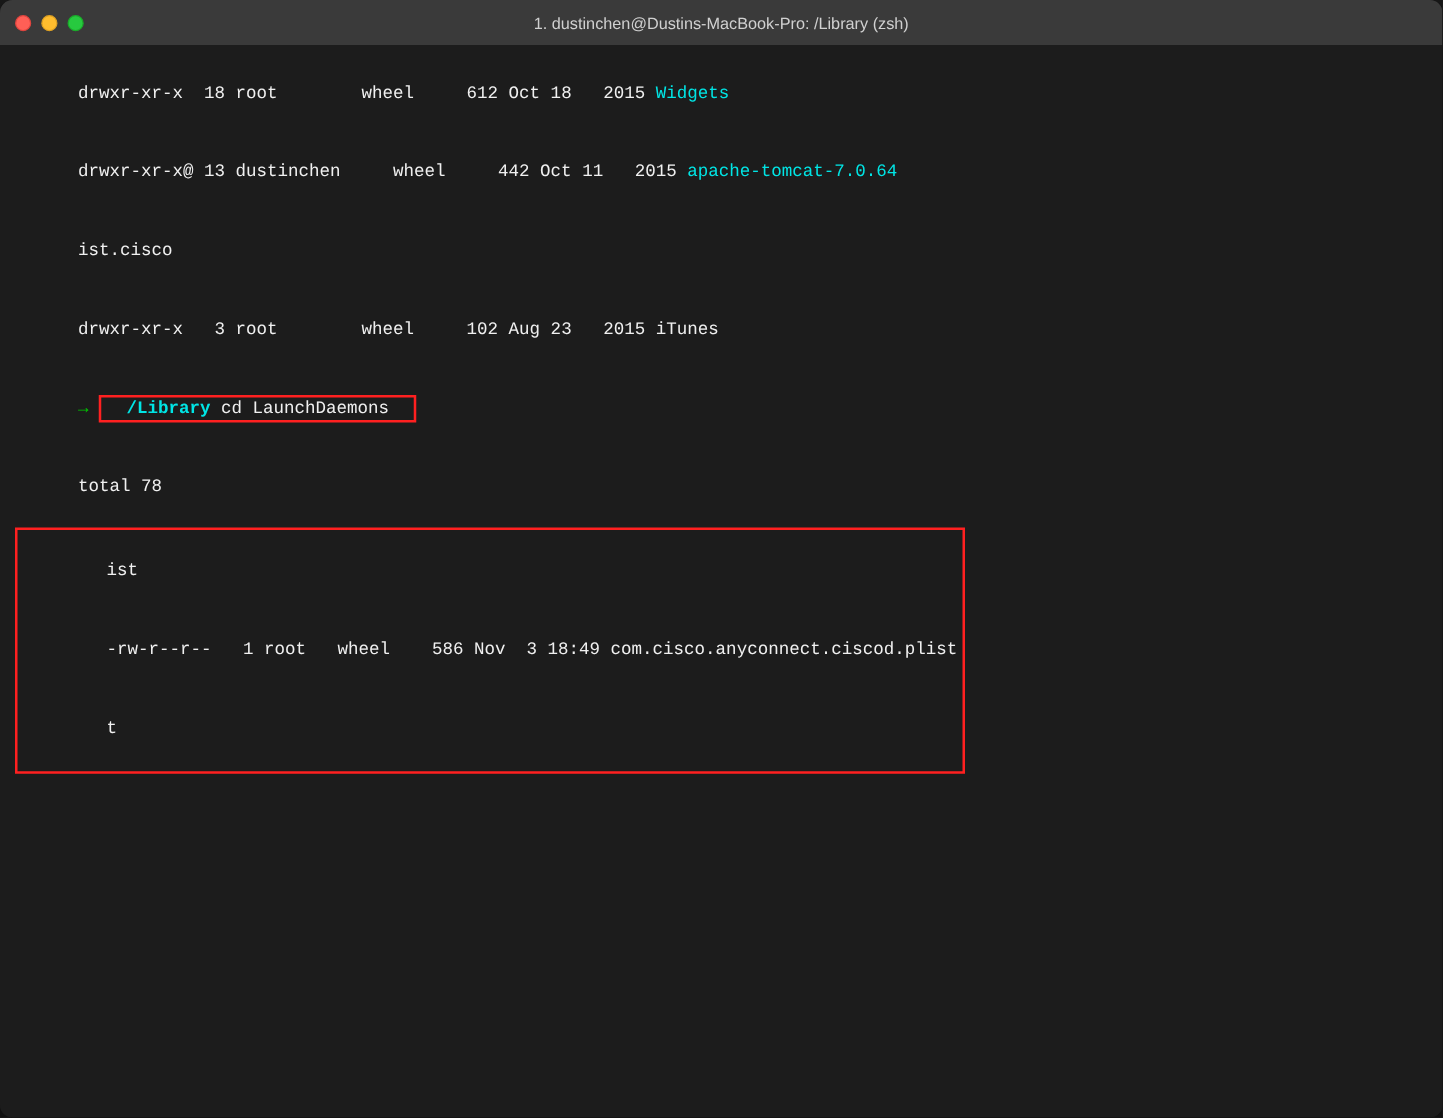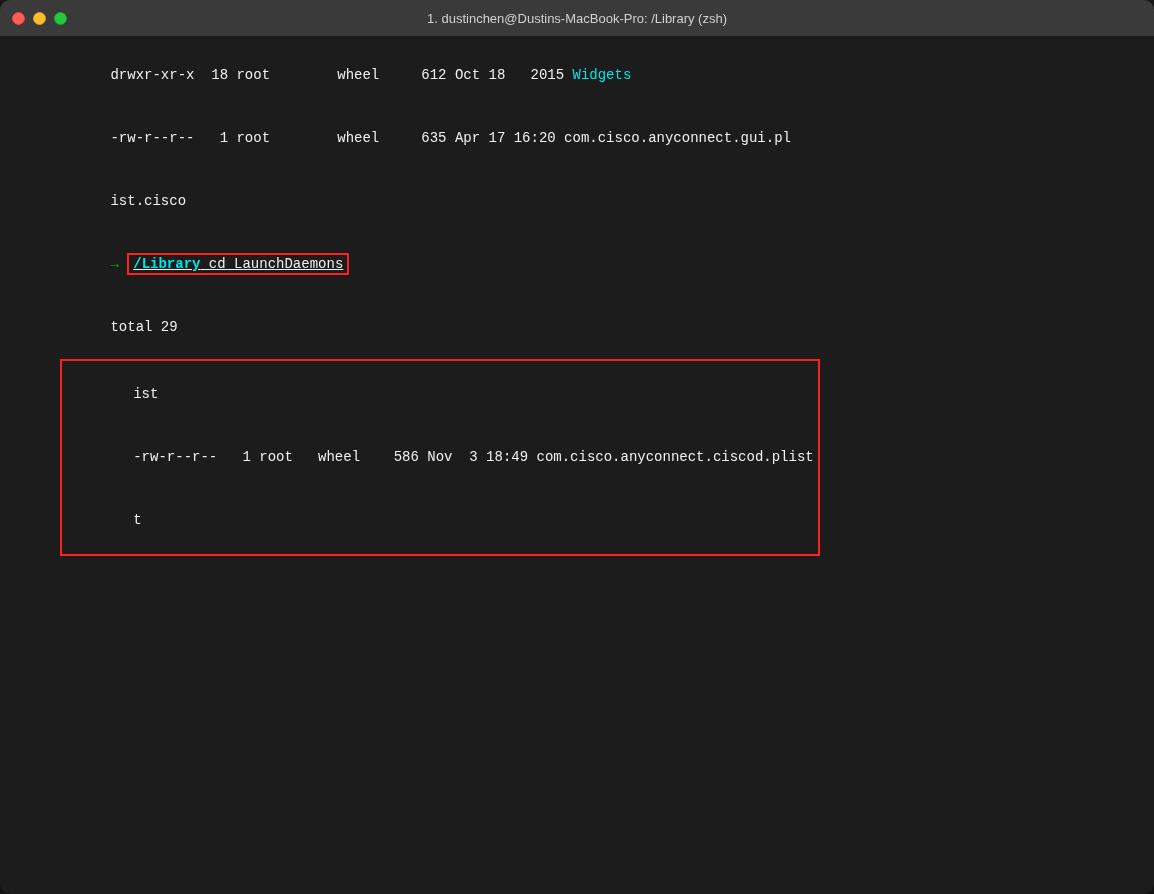--- a/index.html
+++ b/index.html
@@ -52,21 +52,20 @@
     }
     .terminal-body {
       flex: 1;
       background: #1c1c1c;
       padding: 8px 12px;
       overflow: hidden;
       position: relative;
       font-size: 14px;
       line-height: 1.5;
       color: #f0f0f0;
-      margin-left: 48px;
     }
     .line {
       white-space: pre-wrap;
       word-break: break-all;
     }
     .cyan { color: #00e5e5; }
     .white { color: #f0f0f0; }
     .prompt-arrow {
       color: #00c800;
       font-weight: bold;
@@ -89,43 +88,46 @@
     <span class="title-text">1. dustinchen@Dustins-MacBook-Pro: /Library (zsh)</span>
   </div>
   <div class="terminal-body">
 
     
     <div class="line">
       <span class="white">drwxr-xr-x&nbsp;&nbsp;18 root&nbsp;&nbsp;&nbsp;&nbsp;&nbsp;&nbsp;&nbsp;&nbsp;</span><span class="white">wheel</span><span class="white">&nbsp;&nbsp;&nbsp;&nbsp;&nbsp;612 Oct 18&nbsp;&nbsp;&nbsp;2015 </span><span class="cyan">Widgets</span>
     </div>
 
     
-
-    
-
-    
     <div class="line">
-      <span class="white">-rw-r--r--&nbsp;&nbsp;&nbsp;1 root&nbsp;&nbsp;&nbsp;&nbsp;&nbsp;&nbsp;&nbsp;&nbsp;</span><span class="white">wheel</span><span class="white">&nbsp;&nbsp;&nbsp;&nbsp;&nbsp;635 Apr 17&nbsp;16:20 com.cisco.anyconnect.gui.pl</span>
-    </div>
-    <div class="line">
-      <span class="white">ist.cisco</span>
+      <span class="white">drwxr-xr-x@&nbsp;13 dustinchen&nbsp;&nbsp;&nbsp;&nbsp;&nbsp;</span><span class="white">wheel</span><span class="white">&nbsp;&nbsp;&nbsp;&nbsp;&nbsp;442 Oct 11&nbsp;&nbsp;&nbsp;2015 </span><span class="cyan">apache-tomcat-7.0.64</span>
     </div>
 
     
 
     
     <div class="line">
-      <span class="prompt-arrow">→ </span><span style="border:2.5px solid #ff2020; display:inline; padding:1px 4px;text-decoration:underline;"><span class="prompt-dir">/Library</span><span class="white"> cd LaunchDaemons</span></span>
+      <span class="white">ist.cisco</span>
+    </div>
+
+    
+    <div class="line">
+      <span class="white">drwxr-xr-x&nbsp;&nbsp;&nbsp;3 root&nbsp;&nbsp;&nbsp;&nbsp;&nbsp;&nbsp;&nbsp;&nbsp;</span><span class="white">wheel</span><span class="white">&nbsp;&nbsp;&nbsp;&nbsp;&nbsp;102 Aug 23&nbsp;&nbsp;&nbsp;2015 iTunes</span>
+    </div>
+
+    
+    <div class="line">
+      <span class="prompt-arrow">→ </span><span style="border:2.5px solid #ff2020; display:inline; padding:1px 20px;"><span class="prompt-dir">/Library</span><span class="white"> cd LaunchDaemons</span></span>
     </div>
 
     
 
     
     <div class="line">
-      <span class="white">total 29</span>
+      <span class="white">total 78</span>
     </div>
 
     
     <div style="display:inline-block; border: 2.5px solid #ff2020; padding: 2px 4px; margin: 0;">
       
       <div class="line">
         <span class="white">ist</span>
       </div>
       
       <div class="line">

